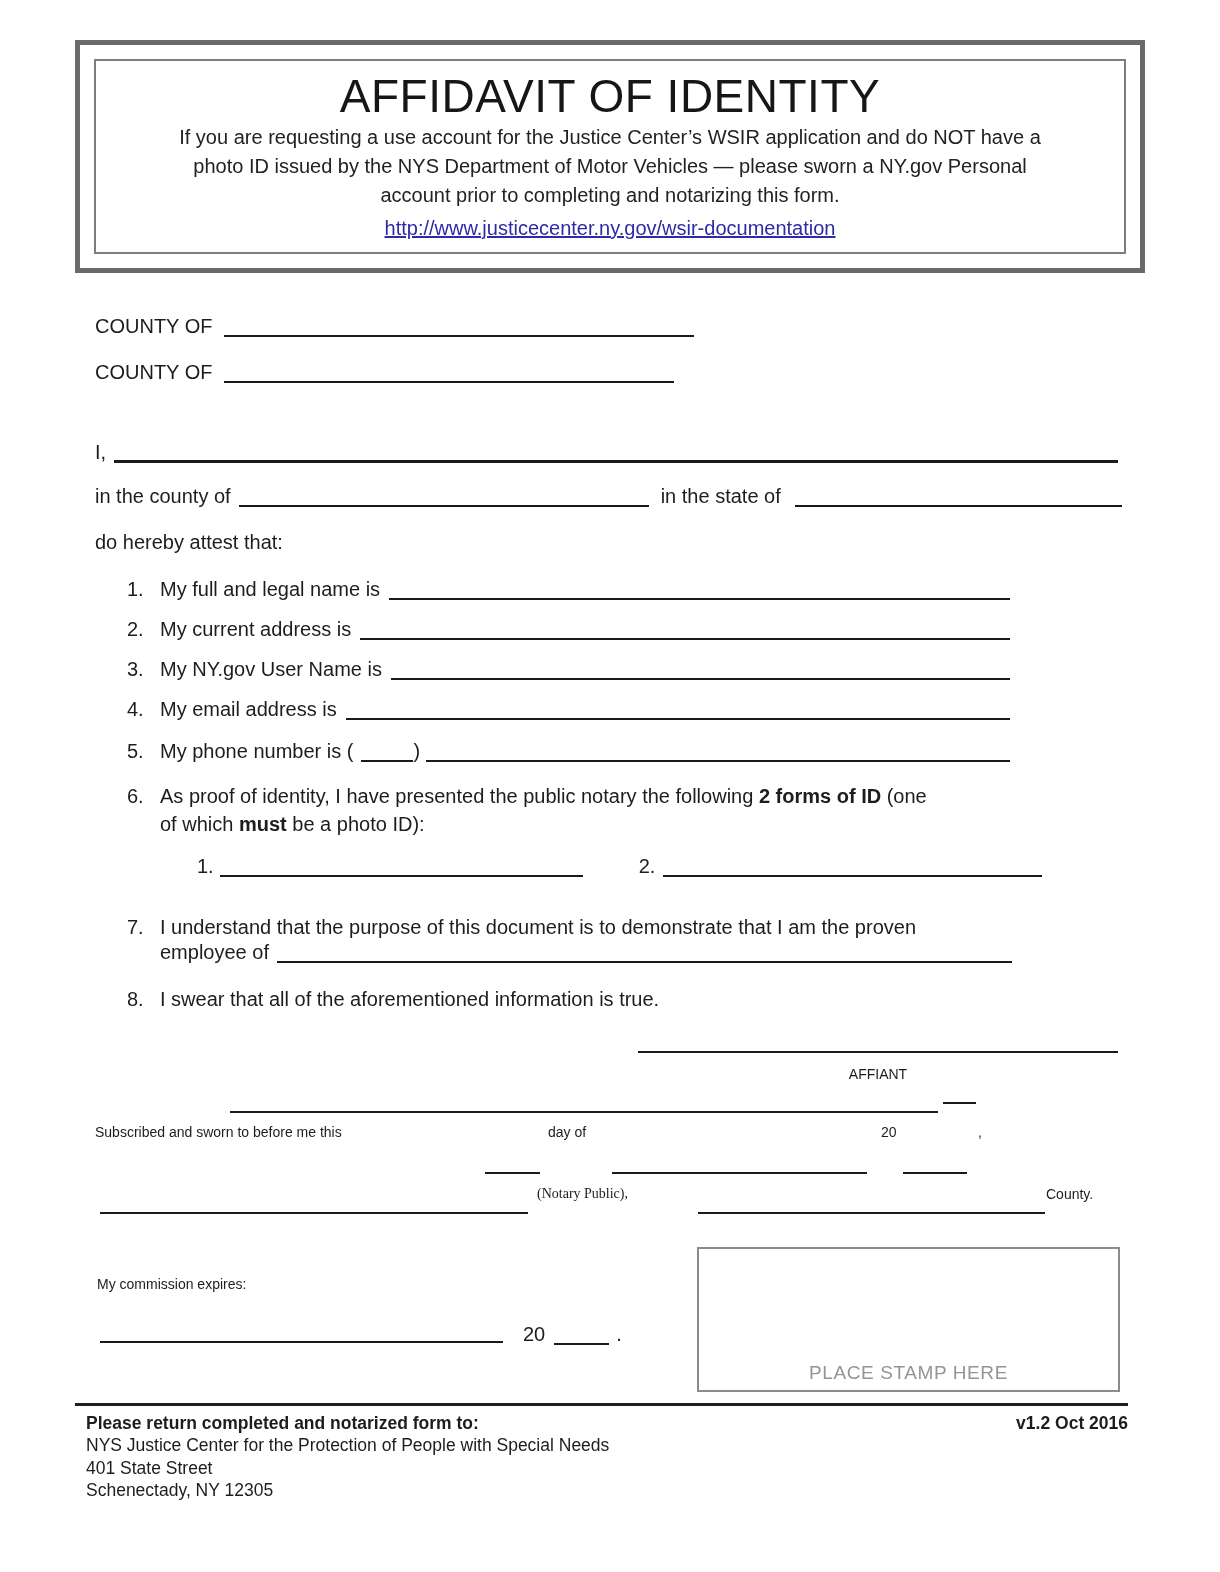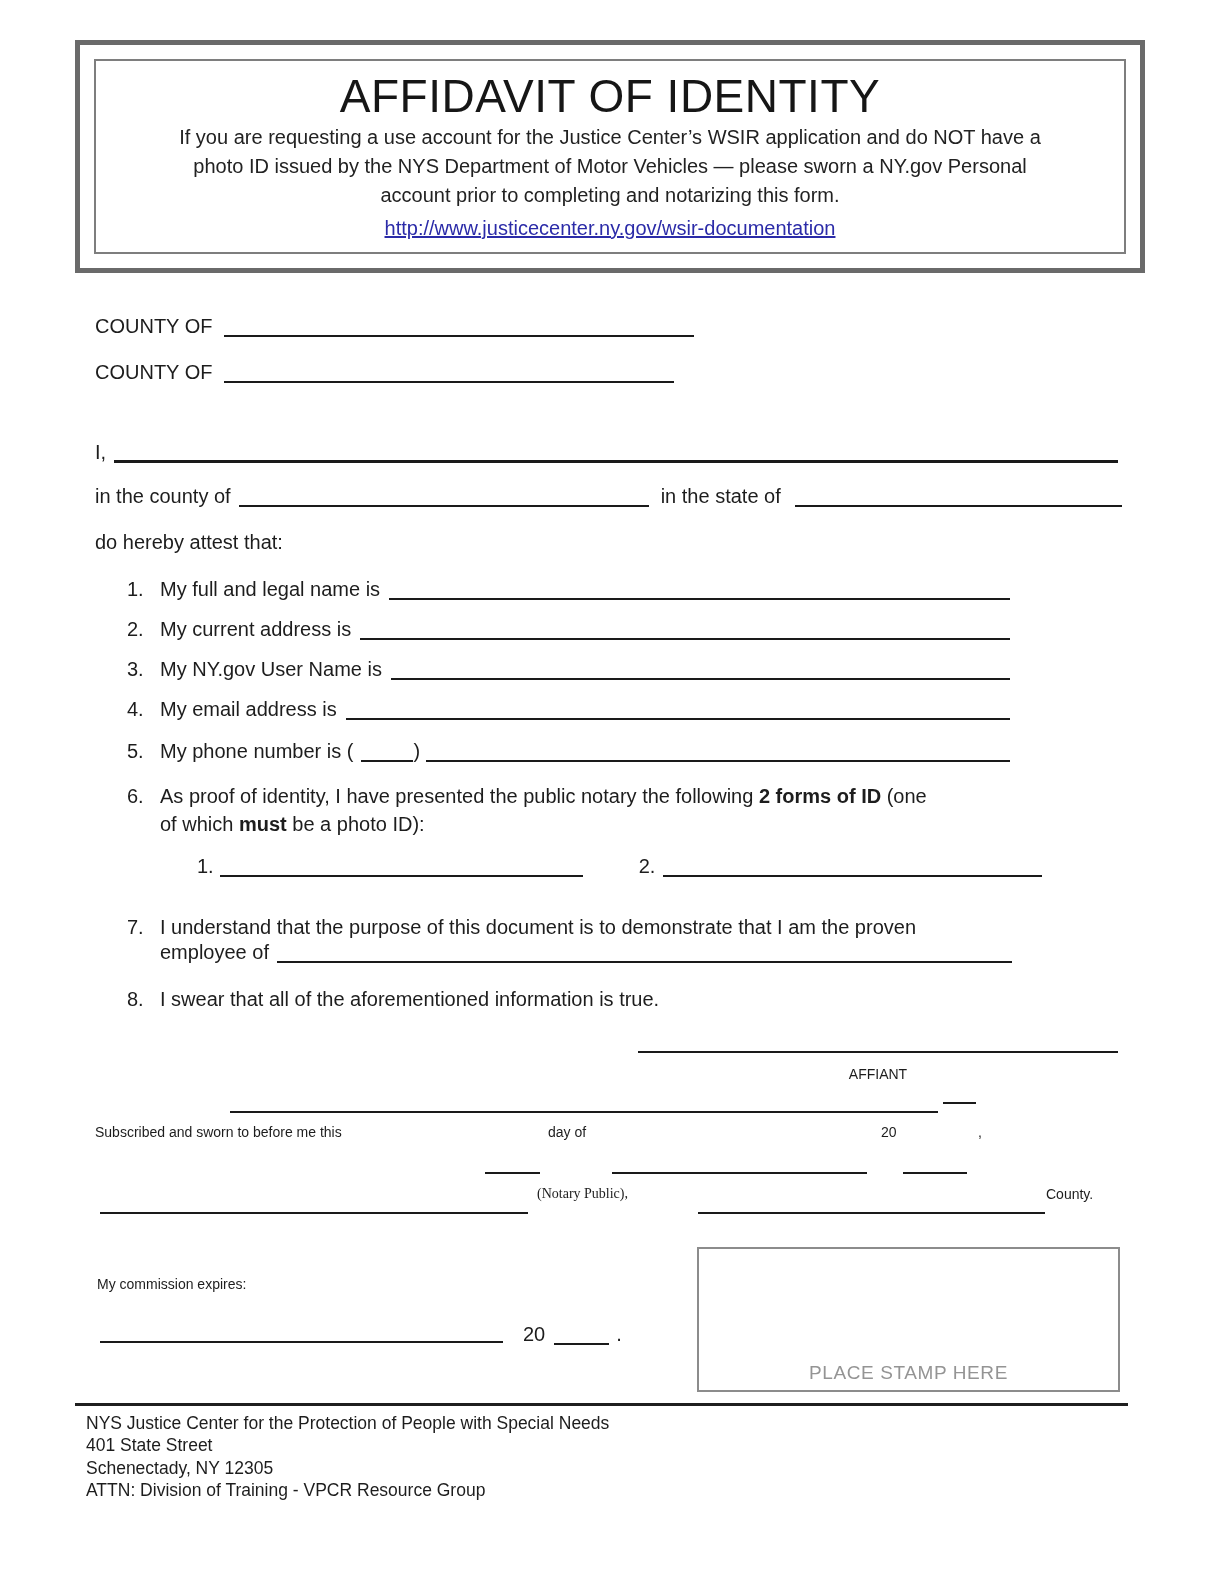--- a/index.html
+++ b/index.html
@@ -194,19 +194,22 @@
     <span class="bl" style="width:55px; margin-left:9px;"></span>
     <span style="margin-left:7px;">.</span>
   </div>
 
   <div class="stampbox">
     <div class="stamptext">PLACE STAMP HERE</div>
   </div>
 
   <div class="frule"></div>
   <div class="footer">
+    <div class="frow1">
+      <span>Please return completed and notarized form to:</span>
+      <span>v1.2 Oct 2016</span>
+    </div>
     <div>NYS Justice Center for the Protection of People with Special Needs</div>
     <div>401 State Street</div>
     <div>Schenectady, NY 12305</div>
-    <div>ATTN: Division of Training - VPCR Resource Group</div>
   </div>
 
 </div>
 
 </body></html>

